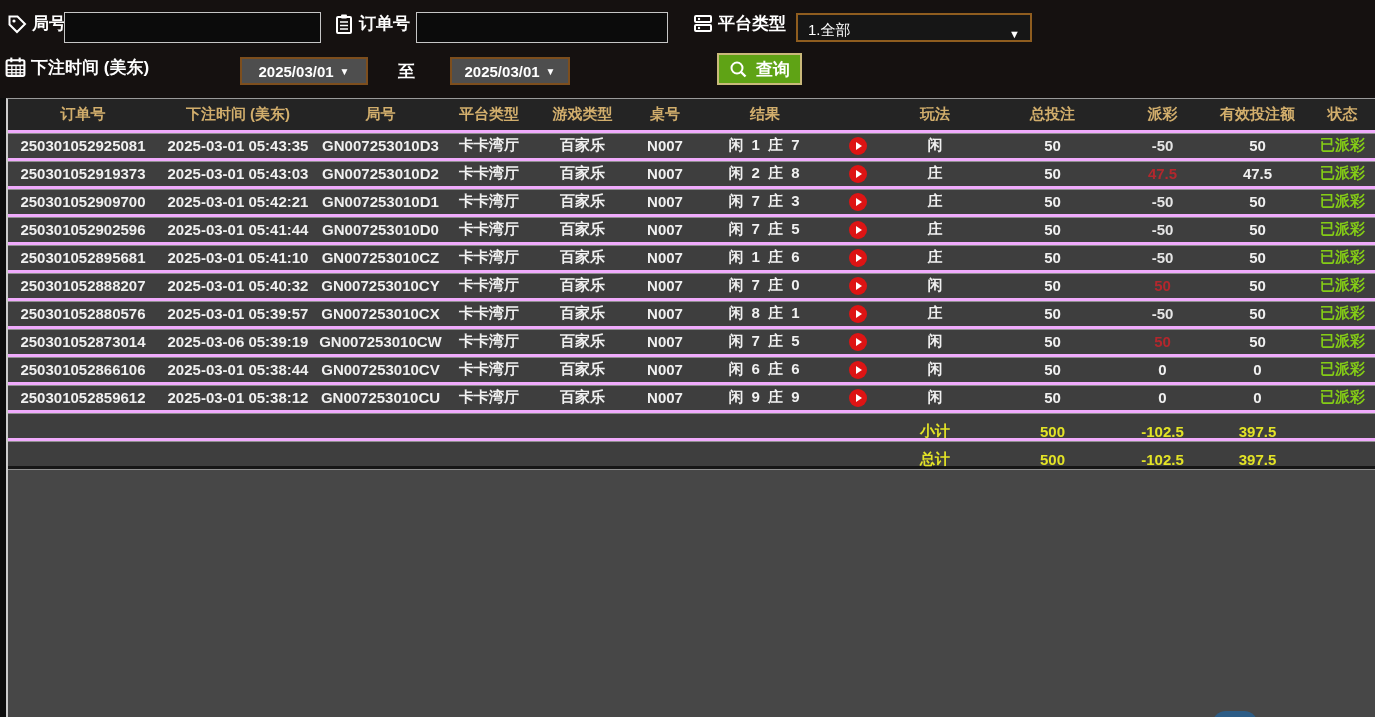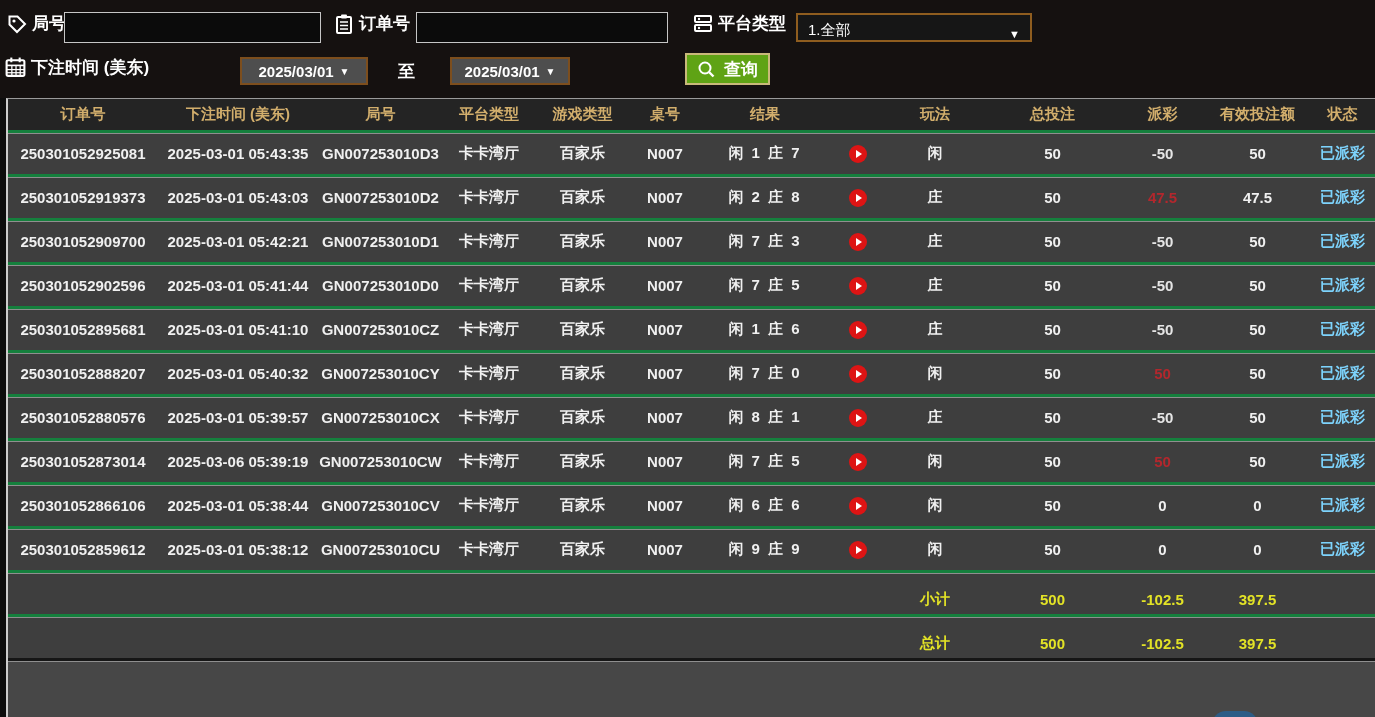--- a/index.html
+++ b/index.html
@@ -33,20 +33,21 @@
     display:flex; align-items:center; justify-content:center; gap:6px;
     padding:0 10px; color:#fff; font-weight:700; font-size:15px; cursor:pointer;
     font-family:"Liberation Sans",sans-serif;
   }
   .datebtn .arrow { font-size:10px; }
   .querybtn {
     background:#5fa315; border:2px solid #c9b97a; height:32px;
     display:flex; align-items:center; gap:4px; padding:0 10px;
     color:#fff; font-weight:700; font-size:17px; cursor:pointer;
     font-family:"Liberation Sans",sans-serif;
+    margin-left:32px;
   }
 
   
   .tablewrap {
     position:absolute; left:0; top:98px; right:0; bottom:0;
     background:#0d0d0d;
   }
   .tableinner {
     position:absolute; left:6px; top:0; right:0; bottom:0;
     border-left:2px solid #cccccc; border-top:1px solid #9a9a9a;
@@ -56,35 +57,35 @@
     display:grid;
     grid-template-columns:150px 160px 125px 92px 95px 70px 130px 55px 100px 135px 85px 105px 1fr;
     align-items:center;
   }
   .thead { background:#242424; height:31px; }
   .hcell {
     text-align:center; font-size:15px; font-weight:700; color:#d2ae6c;
     white-space:nowrap; overflow:hidden;
   }
   .trow {
-    background:#3e3e3e; height:44px;
-    border-top:3px solid #15803d;
+    background:#3e3e3e; height:28px;
+    border-top:3px solid #f0abfc;
     box-shadow: inset 0 1px 0 #8f8f8f;
   }
   .cell {
     text-align:center; font-size:15px; font-weight:600; color:#f0f0f0;
     white-space:nowrap; overflow:hidden;
   }
   .cell.result { letter-spacing:2px; }
   .endsep { height:4px; background:#161616; border-bottom:1px solid #8f8f8f; }
 
   .pay-green { color:#e5e5e5; }
   .pay-red   { color:#b3272d; }
   .pay-white { color:#f0f0f0; }
-  .status    { color:#7dd3fc; }
+  .status    { color:#84cc16; }
   .totals .cell { color:#e3e326; font-weight:700;margin-top:12px; }
 
   .playbtn {
     display:inline-flex; align-items:center; justify-content:center;
     width:18px; height:18px; border-radius:50%; background:#dd1414;
     cursor:pointer; vertical-align:middle;
   }
   .playbtn .tri {
     width:0; height:0; margin-left:2px;
     border-left:6px solid #fff; border-top:4px solid transparent; border-bottom:4px solid transparent;

